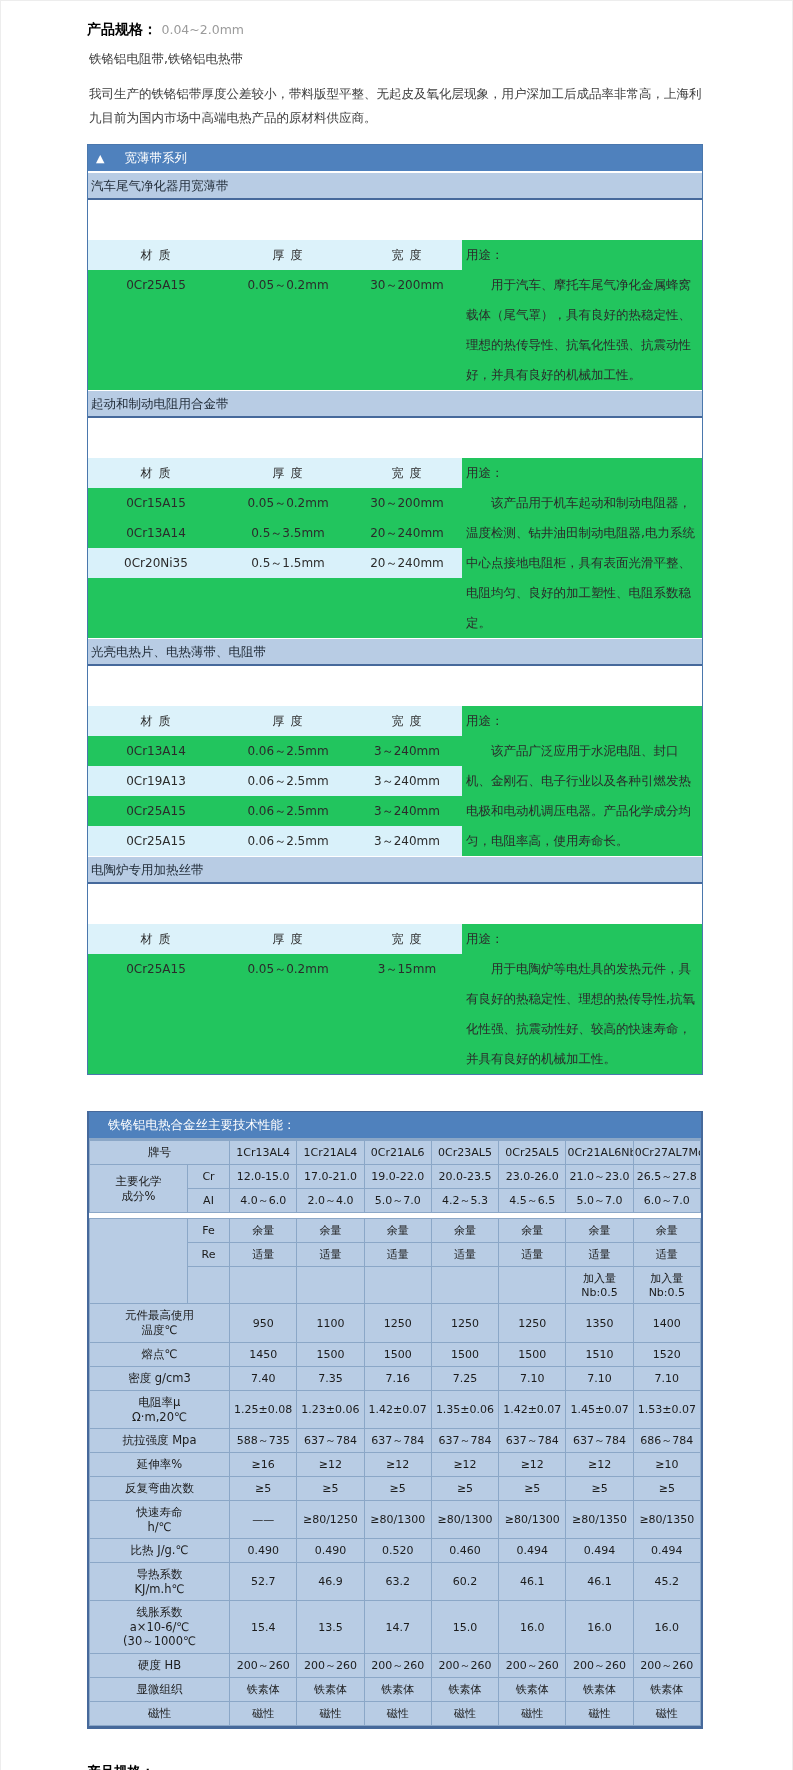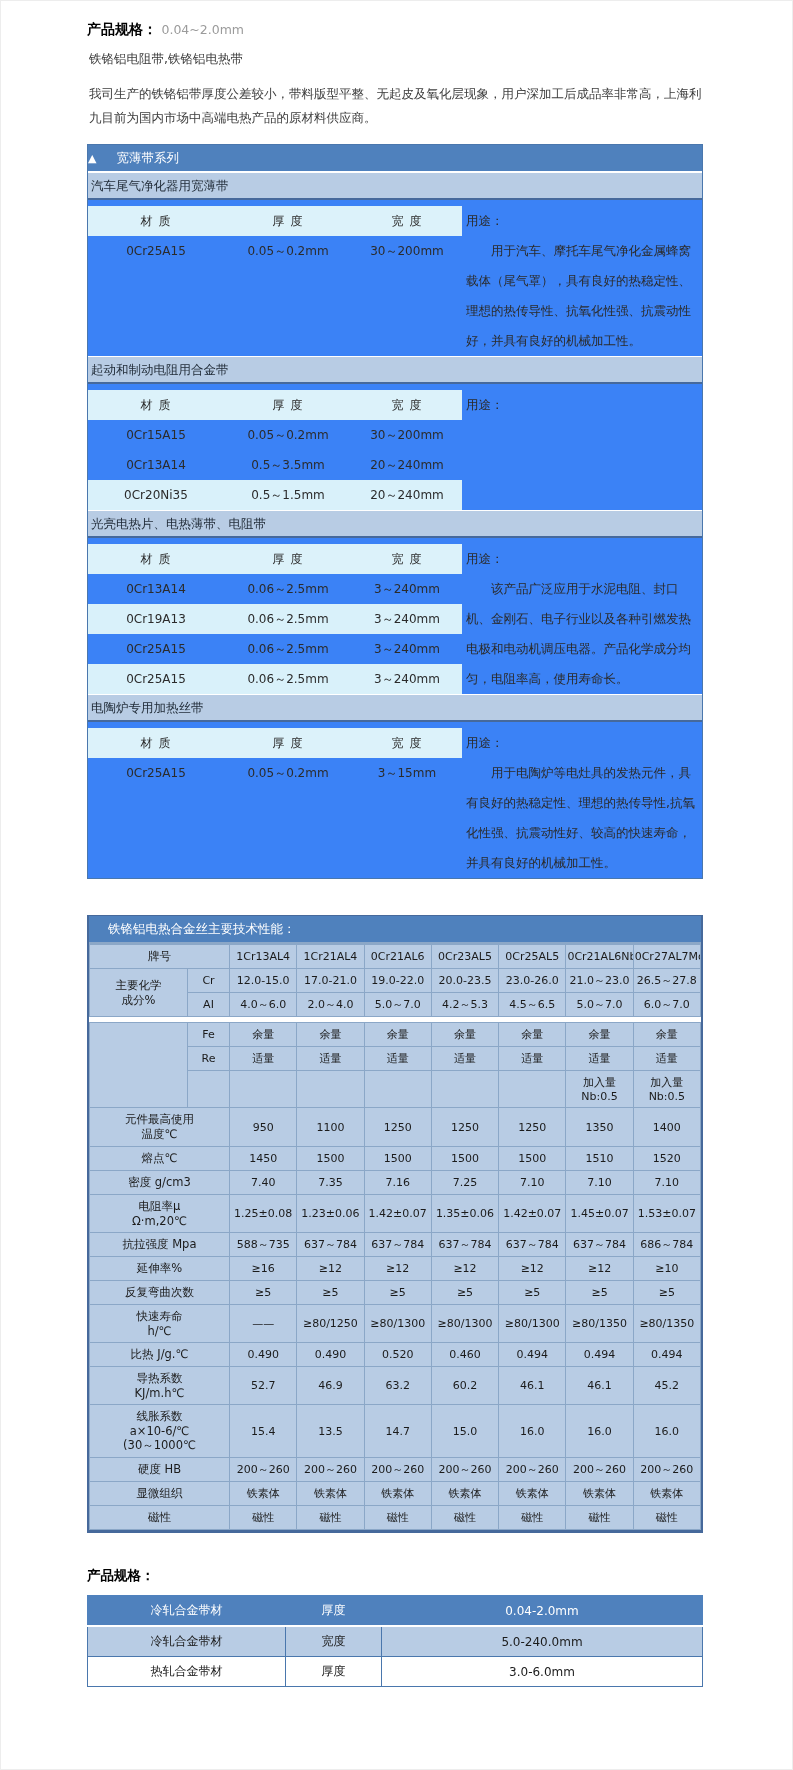--- a/index.html
+++ b/index.html
@@ -10,25 +10,25 @@
   
   .spec-line{font-size:14px;margin:4px 0 2px 0;}
   .spec-label{font-weight:bold;color:#000;}
   .spec-value{color:#9b9b9b;font-size:12.5px;}
   .subtitle{font-size:12.5px;margin:12px 0 14px 2px;color:#3c3c3c;}
   .para{font-size:12.5px;line-height:24px;margin:0 0 14px 2px;color:#3c3c3c;}
 
   
   .series-box{border:1px solid #4a77ad;margin-top:4px;}
   .series-header{background:#4f81bd;color:#ffffff;height:26px;line-height:26px;
-    font-size:12.5px;padding-left:0;border-bottom:1px solid #ffffff;}
+    font-size:12.5px;padding-left:8px;border-bottom:1px solid #ffffff;}
   .series-header .marker{margin-right:16px;font-size:11px;}
   .section-title{background:#b8cce4;color:#1f2a36;height:25px;line-height:25px;
     font-size:12.5px;padding-left:3px;border-top:1px solid #ffffff;border-bottom:2px solid #46699b;}
-  .sec-body{display:flex;background:#3b82f6;padding-top:6px;}
+  .sec-body{display:flex;background:#22c55e;padding-top:0;margin-top:40px;}
   .sec-left{width:374px;flex:none;}
   .sec-row{display:flex;height:30px;line-height:30px;}
   .sec-cell{text-align:center;font-size:12px;color:#2b2b2b;}
   .c-mat{width:136px;}
   .c-thk{width:128px;}
   .c-wid{width:110px;}
   .head-cyan .sec-cell{background:#dcf2fa;letter-spacing:1px;}
   .row-shade .sec-cell{background:#d9f1fa;}
   .sec-right{flex:1;padding:0 2px 0 4px;}
   .usage-head{font-size:12.5px;line-height:30px;color:#2b2b2b;}
@@ -114,20 +114,21 @@
                   <div class="sec-cell c-wid">20～240mm</div>
                 </div>
                 <div class="sec-row row-shade">
                   <div class="sec-cell c-mat">0Cr20Ni35</div>
                   <div class="sec-cell c-thk">0.5～1.5mm</div>
                   <div class="sec-cell c-wid">20～240mm</div>
                 </div>
               </div>
               <div class="sec-right">
                 <div class="usage-head">用途：</div>
+                <p class="usage-text">该产品用于机车起动和制动电阻器，温度检测、钻井油田制动电阻器,电力系统中心点接地电阻柜，具有表面光滑平整、电阻均匀、良好的加工塑性、电阻系数稳定。</p>
               </div>
             </div>
           </div>
           <div class="section">
             <div class="section-title">光亮电热片、电热薄带、电阻带</div>
             <div class="sec-body">
               <div class="sec-left">
                 <div class="sec-row head-cyan">
                   <div class="sec-cell c-mat">材 质</div>
                   <div class="sec-cell c-thk">厚 度</div>

